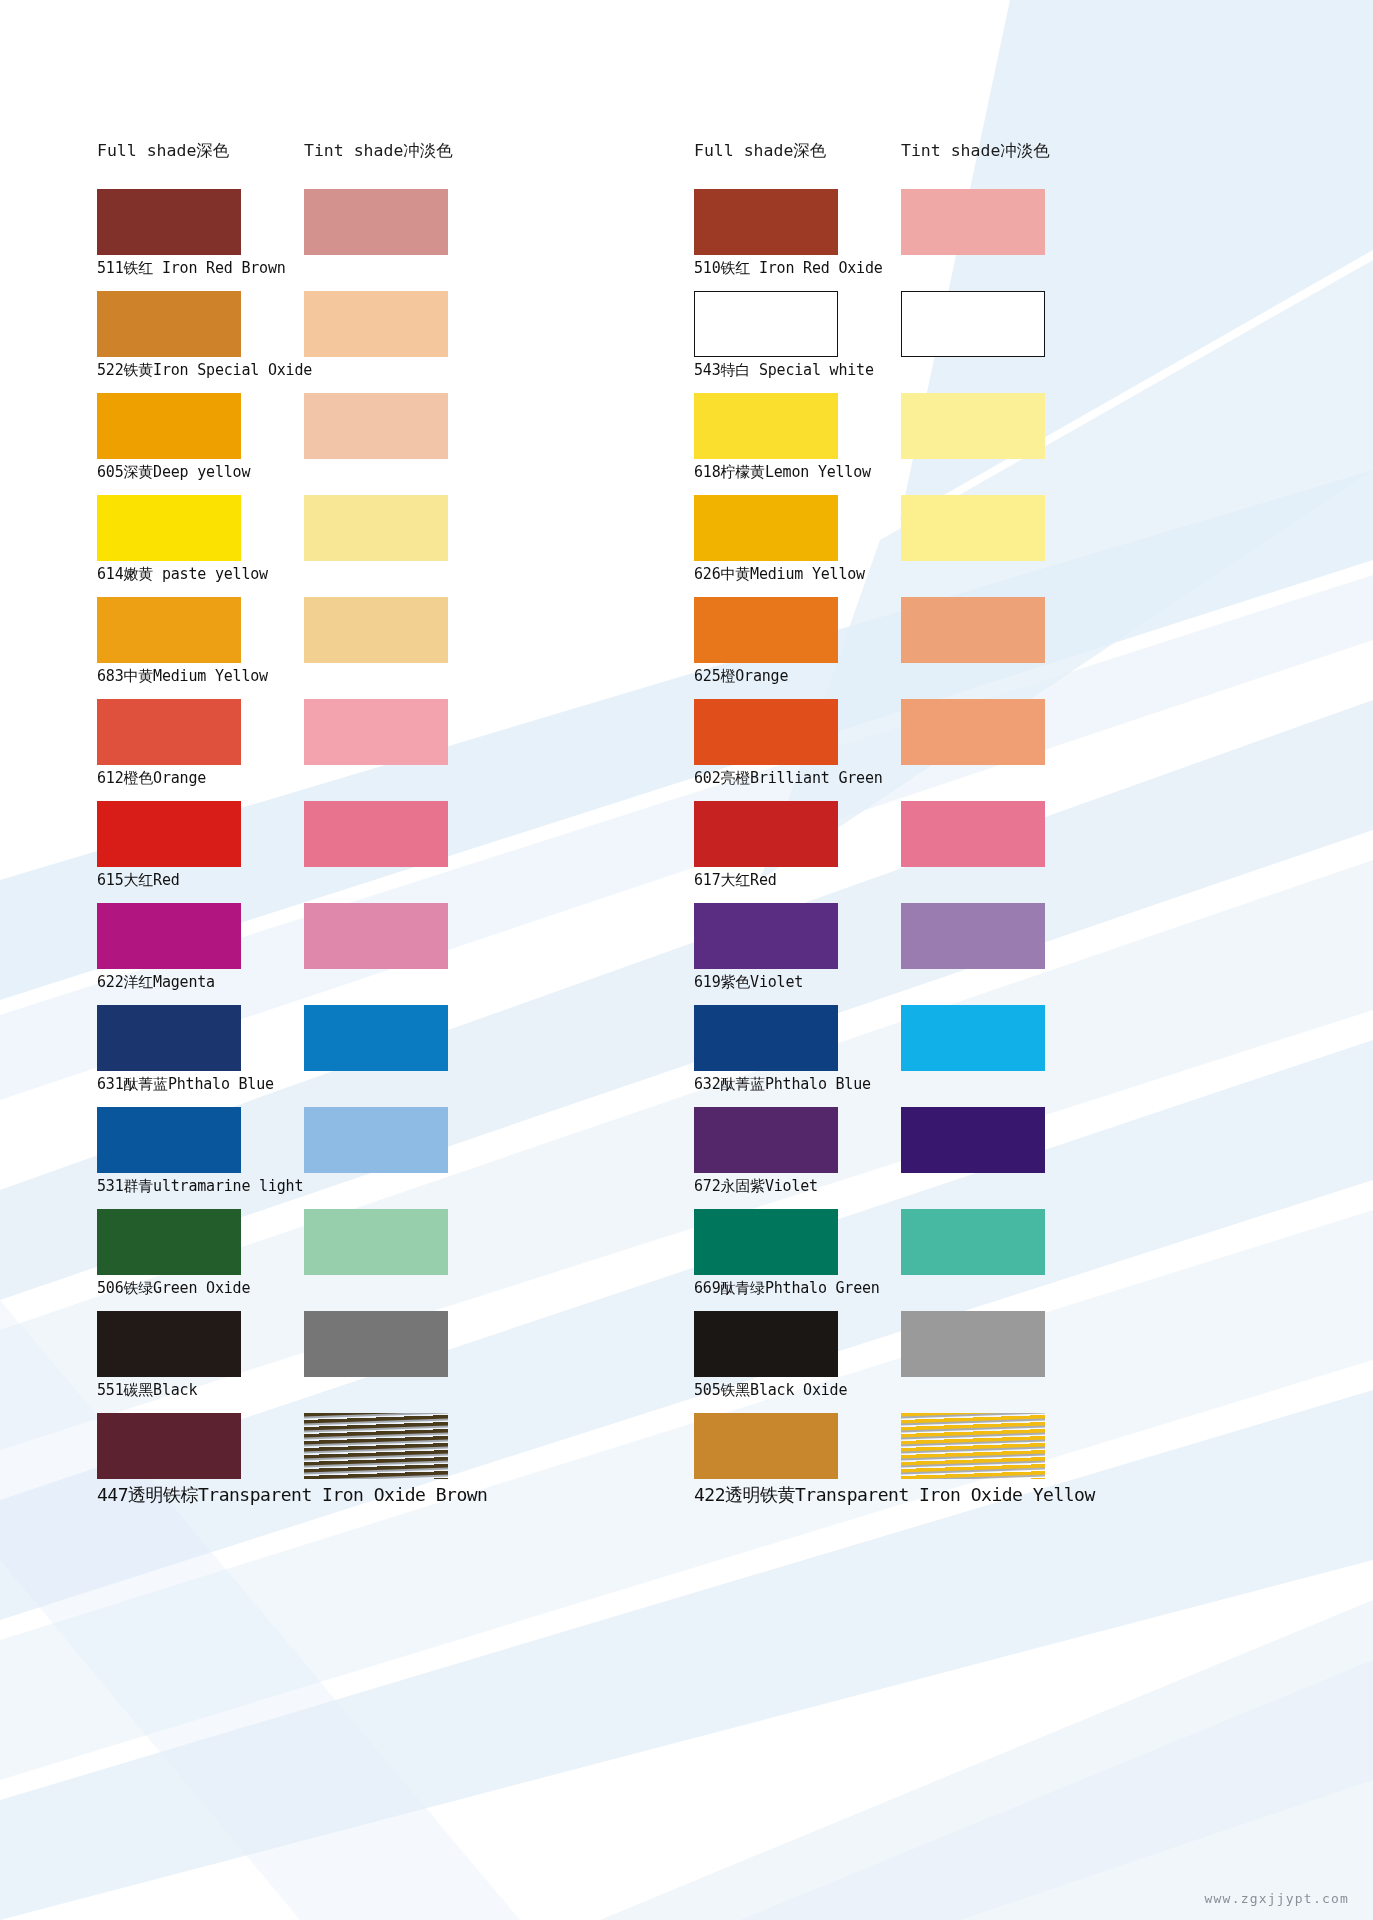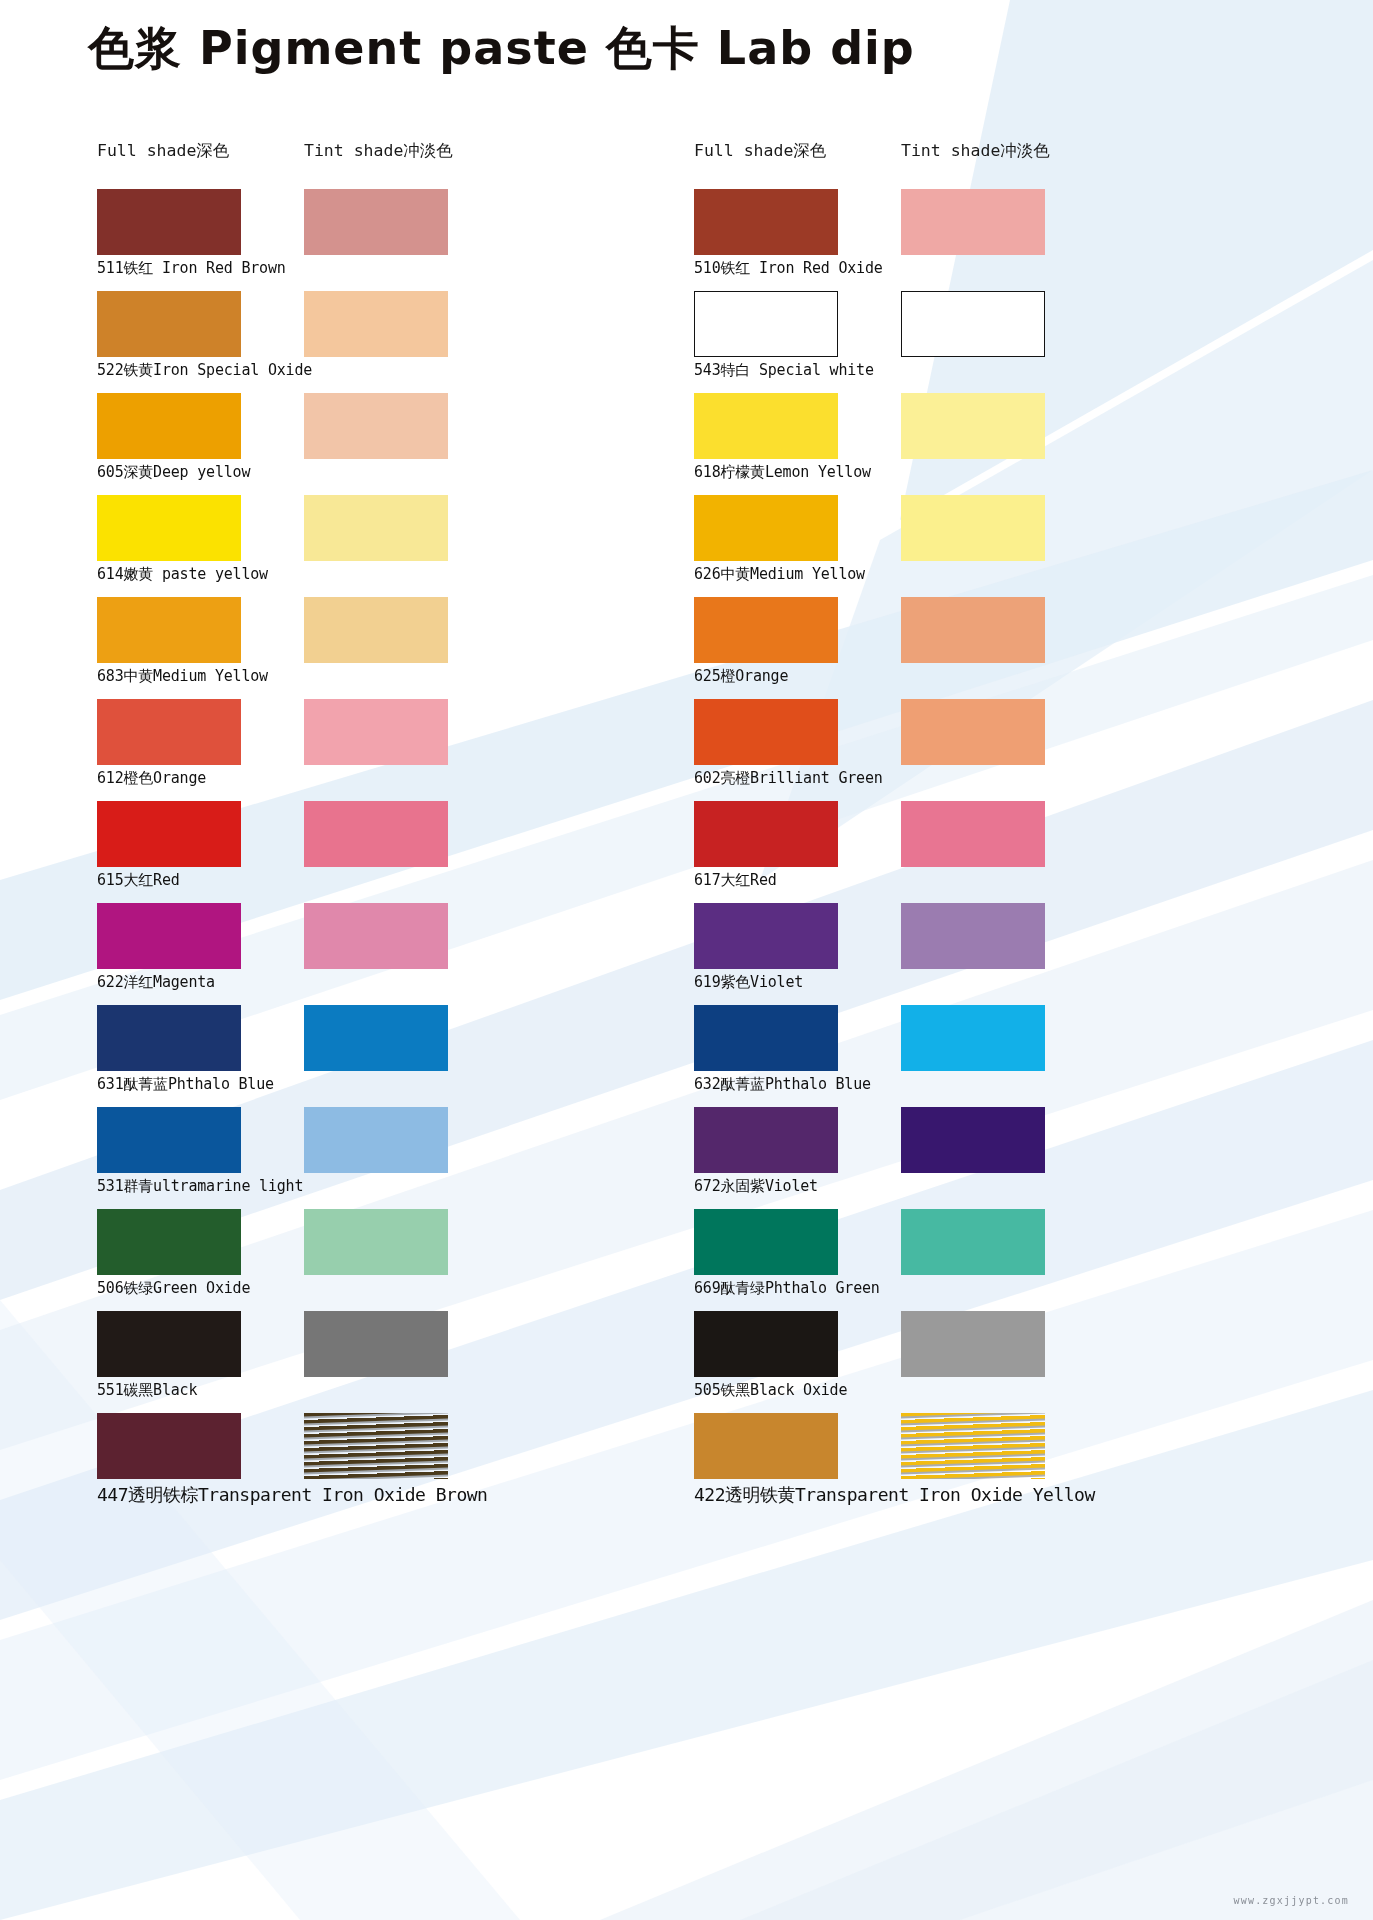--- a/index.html
+++ b/index.html
@@ -76,21 +76,21 @@
     white-space:nowrap;
     letter-spacing:-0.2px;
   }
   .row-label.small{ font-size:18px; letter-spacing:-0.5px; }
 
   
   .watermark{
     position:absolute;
     right:24px;bottom:14px;
     font-family:"DejaVu Sans Mono", monospace;
-    font-size:10px;
+    font-size:13px;
     color:#8a8f97;
     letter-spacing:1.2px;
   }
 </style>
 </head>
 <body>
 
 <svg id="bg-swoosh" viewBox="0 0 1373 1920" preserveAspectRatio="none">
   <rect x="0" y="0" width="1373" height="1920" fill="#ffffff"></rect>
   <g fill="#e3eef8">
@@ -104,23 +104,20 @@
     <path d="M0 1640 L1373 1210 L1373 1360 L0 1780 Z" opacity="0.45"></path>
     <path d="M0 1800 L1373 1390 L1373 1560 L0 1920 Z" opacity="0.7"></path>
     <path d="M600 1920 L1373 1600 L1373 1920 Z" opacity="0.5"></path>
     <path d="M0 1300 L520 1920 L300 1920 L0 1560 Z" opacity="0.35"></path>
     <path d="M740 1920 L1373 1660 L1373 1780 L960 1920 Z" opacity="0.4"></path>
   </g>
 </svg>
 
 <div id="page">
 
-  <div class="title-bar">
-    <div class="title-text">色浆 Pigment paste  色卡 Lab dip</div>
-  </div>
 
   <div class="panel left">
     <div class="col-heads">
       <div class="col-head full">Full shade深色</div>
       <div class="col-head tint">Tint shade冲淡色</div>
     </div>
     <div class="rows" id="left-rows">
         <div class="row">
           <div class="swatch full" style="background: rgb(130, 48, 42);"></div>
           <div class="swatch tint" style="background: rgb(212, 146, 142);"></div>

